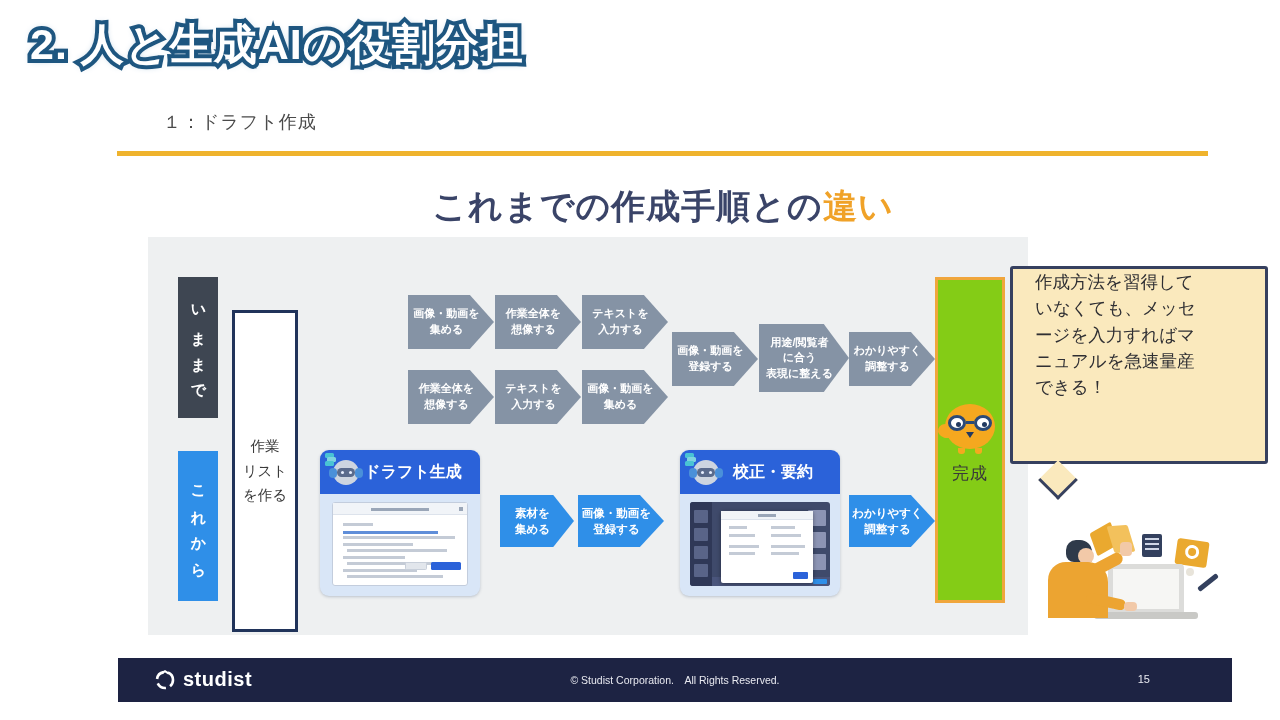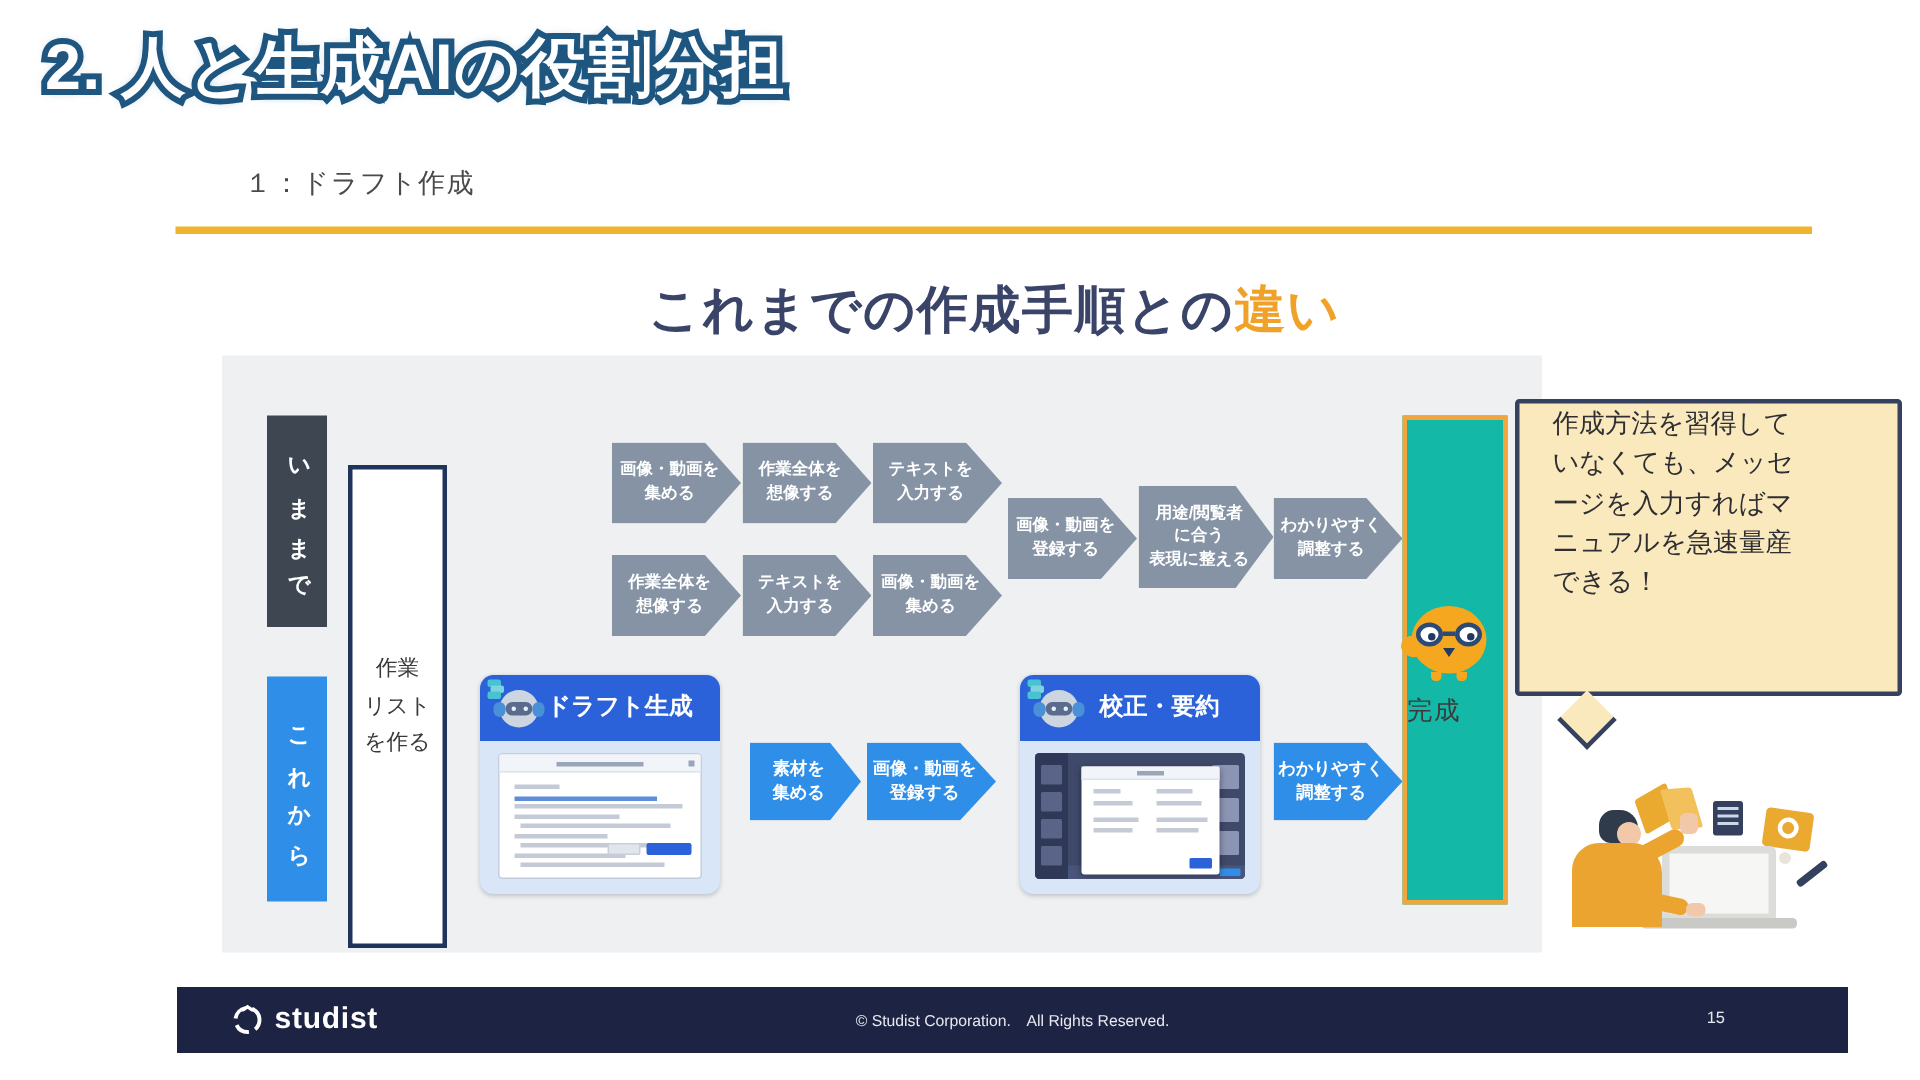--- a/index.html
+++ b/index.html
@@ -69,21 +69,21 @@
   .shot-dark .side i { position:absolute; left:4px; width:14px; height:13px; background:#596488; border-radius:1px; }
   .shot-dark .rth i { position:absolute; right:4px; width:18px; height:16px; background:#8c94b4; border-radius:1px; }
   .shot-dark .foot { position:absolute; left:22px; right:0; bottom:0; height:9px; background:#4a557c; }
   .shot-dark .foot b { position:absolute; right:3px; top:2px; width:14px; height:5px; background:#2f8fe8; border-radius:1px; }
   .modal { position:absolute; left:31px; top:9px; width:92px; height:72px; background:#ffffff; border-radius:2px; box-shadow:0 1px 4px rgba(0,0,0,.4); }
   .modal .mbar { position:absolute; left:0; right:0; top:0; height:9px; background:#f1f4f8; border-bottom:1px solid #dde3ec; }
   .modal .mbar i { position:absolute; left:40%; top:3px; width:20%; height:2.5px; background:#9aa6b8; }
   .modal .mbtn { position:absolute; right:5px; bottom:4px; width:15px; height:7px; background:#2b62d9; border-radius:1px; }
 
   
-  .donebox { position:absolute; left:787px; top:40px; width:70px; height:326px; background:#14b8a6; border:3px solid #f0a63c; display:flex; flex-direction:column; }
+  .donebox { position:absolute; left:787px; top:40px; width:70px; height:326px; background:#84cc16; border:3px solid #f0a63c; display:flex; flex-direction:column; align-items:center; }
   .done-label { font-size:17px; color:#3a3a3a; letter-spacing:1px; margin-top:8px; }
   .owl { position:relative; width:56px; height:52px; margin-top:122px; }
   .owl .body { position:absolute; left:3px; top:2px; width:50px; height:45px; background:#f5a81f; border-radius:50%; }
   .owl .wing { position:absolute; left:-4px; top:22px; width:16px; height:14px; background:#f5a81f; border-radius:50% 0 50% 50%; transform:rotate(15deg); }
   .owl .lens { position:absolute; top:13px; width:18px; height:16px; background:#fff; border:3px solid #2b4a77; border-radius:50%; }
   .owl .lens.l { left:6px; } .owl .lens.r { right:6px; }
   .owl .pupil { position:absolute; left:5px; top:4px; width:5px; height:5px; background:#223a60; border-radius:50%; }
   .owl .bridge { position:absolute; left:24px; top:19px; width:8px; height:3px; background:#2b4a77; }
   .owl .beak { position:absolute; left:24px; top:30px; width:0; height:0; border-left:4px solid transparent; border-right:4px solid transparent; border-top:6px solid #223a60; }
   .owl .foot { position:absolute; bottom:0; width:7px; height:6px; background:#f5a81f; border-radius:0 0 3px 3px; }

